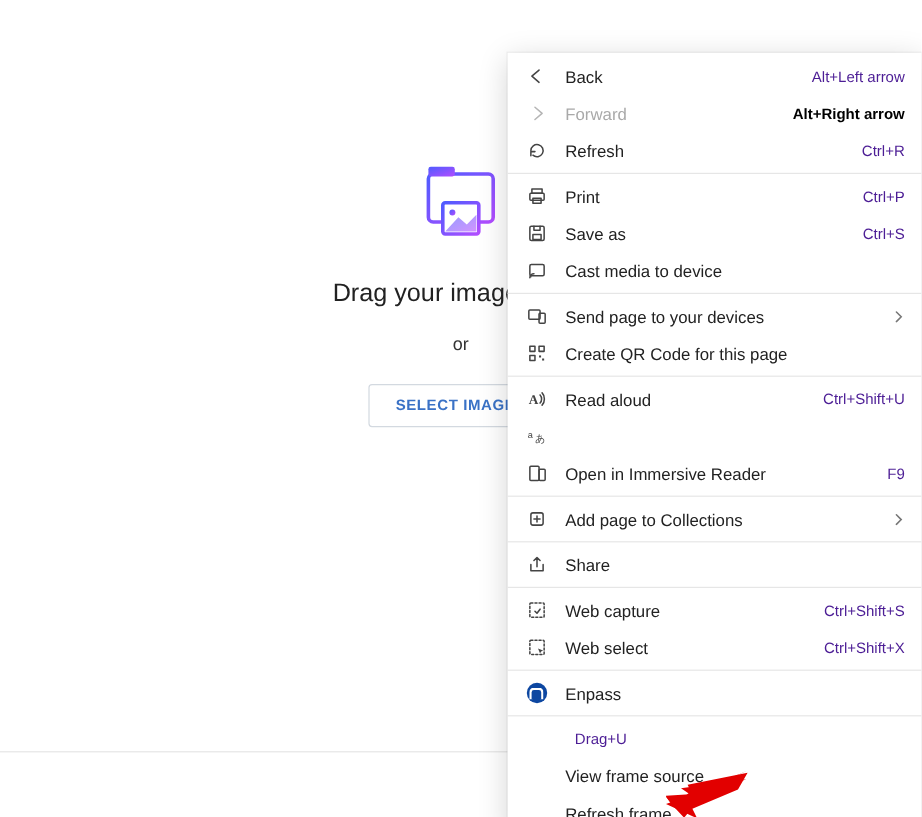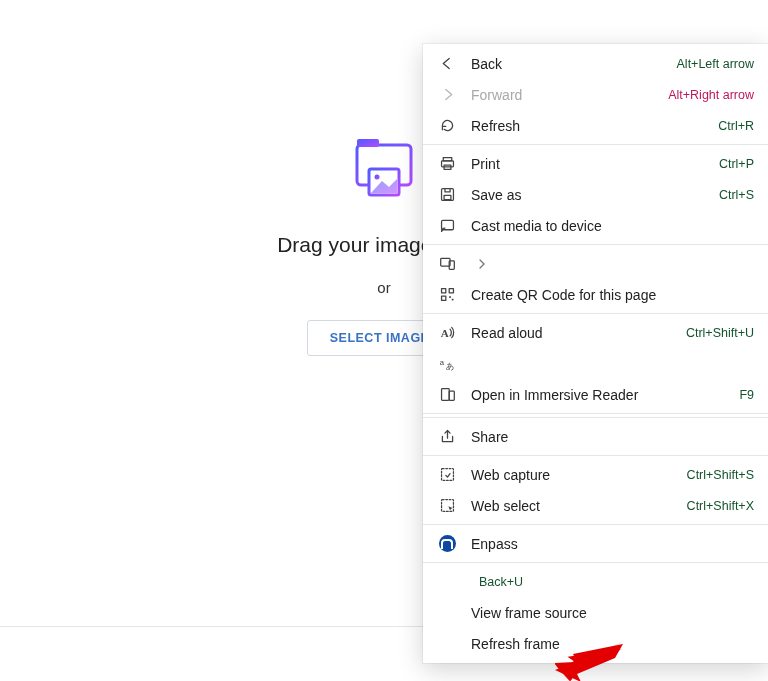--- a/index.html
+++ b/index.html
@@ -91,24 +91,24 @@
     justify-content: center;
     margin-right: 14px;
     flex-shrink: 0;
     color: #444;
   }
   .menu-item.disabled .mi-icon { color: #b5b5b5; }
   .mi-icon svg { width: 17px; height: 17px; }
   .mi-label { flex: 1; }
   .mi-accel {
     font-size: 12.5px;
-    color: #14532d;
+    color: #4c1d95;
     margin-left: 8px;
   }
-  .menu-item.disabled .mi-accel { color: #be185d; }
+  .menu-item.disabled .mi-accel { color: #000000; font-weight: bold; }
   .mi-chevron {
     color: #777;
     margin-left: 6px;
   }
   .divider {
     height: 1px;
     background: #e6e6e6;
     margin: 3px 0;
   }
   .enpass-icon {
@@ -229,20 +229,21 @@
       <span class="mi-label">Cast media to device</span>
     </div>
     <div class="divider"></div>
     <div class="menu-item">
       <span class="mi-icon">
         <svg viewBox="0 0 20 20">
           <rect x="2" y="4" width="11" height="9" rx="1" stroke="currentColor" stroke-width="1.5" fill="none" stroke-linecap="round" stroke-linejoin="round"></rect>
           <rect x="12" y="7" width="6" height="10" rx="1" stroke="currentColor" stroke-width="1.5" fill="none" stroke-linecap="round" stroke-linejoin="round"></rect>
         </svg>
       </span>
+      <span class="mi-label">Send page to your devices</span>
       <span class="mi-chevron"><svg width="10" height="10" viewBox="0 0 10 10">
           <path d="M3 1l4 4-4 4" stroke="currentColor" stroke-width="1.3" fill="none" stroke-linecap="round"></path>
         </svg></span>
     </div>
     <div class="menu-item">
       <span class="mi-icon">
         <svg viewBox="0 0 20 20">
           <rect x="3" y="3" width="5" height="5" stroke="currentColor" stroke-width="1.5" fill="none" stroke-linecap="round" stroke-linejoin="round"></rect>
           <rect x="12" y="3" width="5" height="5" stroke="currentColor" stroke-width="1.5" fill="none" stroke-linecap="round" stroke-linejoin="round"></rect>
           <rect x="3" y="12" width="5" height="5" stroke="currentColor" stroke-width="1.5" fill="none" stroke-linecap="round" stroke-linejoin="round"></rect>
@@ -276,20 +277,32 @@
       <span class="mi-icon">
         <svg viewBox="0 0 20 20">
           <rect x="3" y="3" width="9" height="14" rx="1" stroke="currentColor" stroke-width="1.5" fill="none" stroke-linecap="round" stroke-linejoin="round"></rect>
           <rect x="12" y="6" width="6" height="11" rx="1" stroke="currentColor" stroke-width="1.5" fill="none" stroke-linecap="round" stroke-linejoin="round"></rect>
         </svg>
       </span>
       <span class="mi-label">Open in Immersive Reader</span>
       <span class="mi-accel">F9</span>
     </div>
     <div class="divider"></div>
+    <div class="menu-item">
+      <span class="mi-icon">
+        <svg viewBox="0 0 20 20">
+          <rect x="4" y="4" width="12" height="12" rx="2" stroke="currentColor" stroke-width="1.5" fill="none" stroke-linecap="round" stroke-linejoin="round"></rect>
+          <path d="M10 7v6M7 10h6" stroke="currentColor" stroke-width="1.5" fill="none" stroke-linecap="round" stroke-linejoin="round"></path>
+        </svg>
+      </span>
+      <span class="mi-label">Add page to Collections</span>
+      <span class="mi-chevron"><svg width="10" height="10" viewBox="0 0 10 10">
+          <path d="M3 1l4 4-4 4" stroke="currentColor" stroke-width="1.3" fill="none" stroke-linecap="round"></path>
+        </svg></span>
+    </div>
     <div class="divider"></div>
     <div class="menu-item">
       <span class="mi-icon">
         <svg viewBox="0 0 20 20">
           <path d="M4 10v6h12v-6" stroke="currentColor" stroke-width="1.5" fill="none" stroke-linecap="round" stroke-linejoin="round"></path>
           <path d="M10 3v9M7 6l3-3 3 3" stroke="currentColor" stroke-width="1.5" fill="none" stroke-linecap="round" stroke-linejoin="round"></path>
         </svg>
       </span>
       <span class="mi-label">Share</span>
     </div>
@@ -317,21 +330,21 @@
     <div class="divider"></div>
     <div class="menu-item">
       <span class="mi-icon">
         <div class="enpass-icon"></div>
       </span>
       <span class="mi-label">Enpass</span>
     </div>
     <div class="divider"></div>
     <div class="menu-item">
       <span class="mi-icon"></span>
-      <span class="mi-accel">Back+U</span>
+      <span class="mi-accel">Drag+U</span>
     </div>
     <div class="menu-item">
       <span class="mi-icon"></span>
       <span class="mi-label">View frame source</span>
     </div>
     <div class="menu-item">
       <span class="mi-icon"></span>
       <span class="mi-label">Refresh frame</span>
     </div>
   </div>

